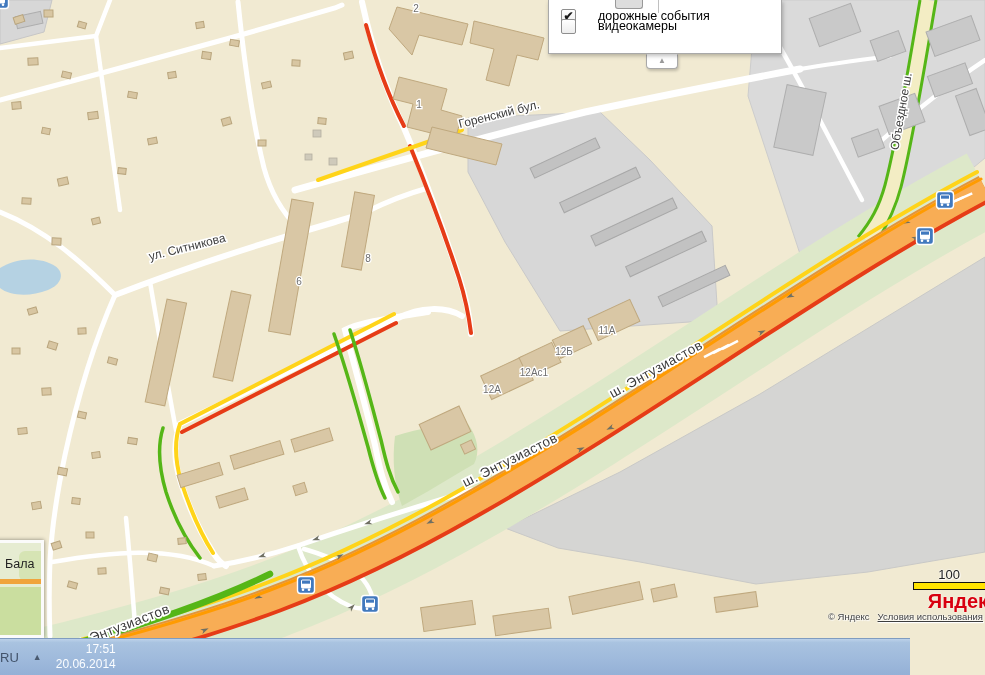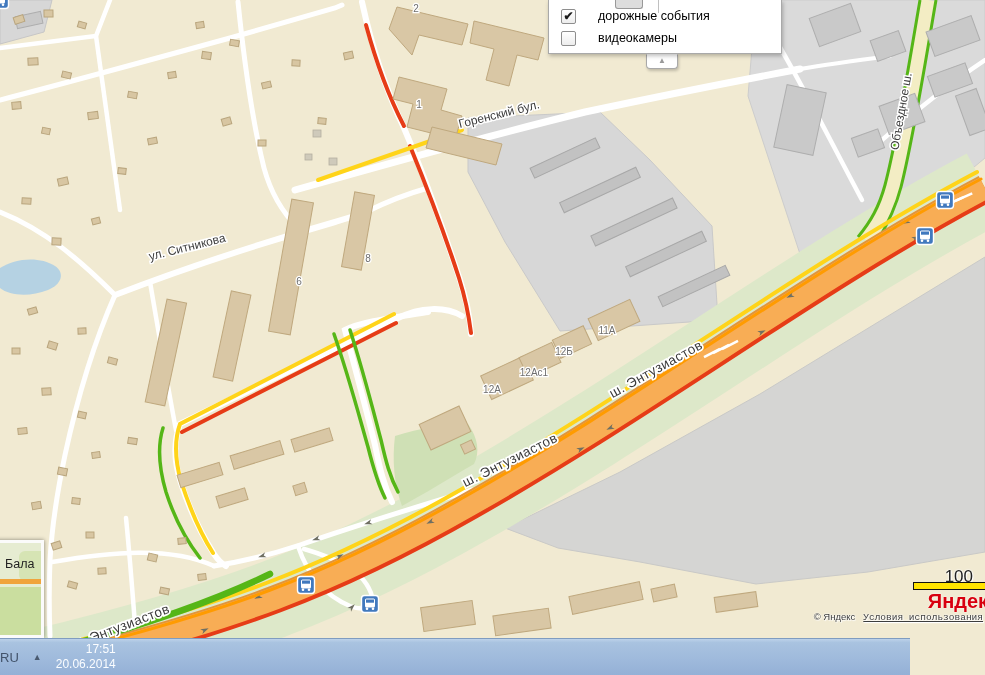--- a/index.html
+++ b/index.html
@@ -17,25 +17,25 @@
   #popup-divider{position:absolute;left:658px;top:0;width:1px;height:13px;background:#c0c0c0;z-index:32;}
   #popup-collapse{position:absolute;left:646px;top:54px;width:30px;height:13px;background:#fff;border:1px solid #a9a9a9;border-top:1px solid #fff;border-radius:0 0 4px 4px;box-shadow:1px 2px 3px rgba(0,0,0,.2);text-align:center;font-size:8px;color:#9a9a9a;line-height:12px;z-index:29;cursor:pointer;}
   
   #minimap{position:absolute;left:-14px;top:540px;width:52px;height:92px;border:3px solid #fbfbfb;box-shadow:0 0 4px rgba(0,0,0,.45);background:#e6ecd2;z-index:20;overflow:hidden;}
   #minimap .mm-green{position:absolute;left:0;top:44px;width:100%;height:48px;background:#cade9f;}
   #minimap .mm-green2{position:absolute;left:30px;top:8px;width:30px;height:30px;background:#d6e4b4;border-radius:6px;}
   #minimap .mm-road{position:absolute;left:0;top:36px;width:100%;height:5px;background:#f0a43c;}
   #minimap .mm-city{position:absolute;left:16px;top:14px;font-size:12.5px;font-weight:400;color:#222;}
   
   #attribution{position:absolute;right:0;bottom:37px;z-index:15;width:230px;height:75px;pointer-events:none;}
-  #scale-value{position:absolute;right:12px;top:4px;font-size:17px;color:#222;text-shadow:0 0 2px #fff,0 0 2px #fff,1px 1px 1px #fff;}
+  #scale-value{position:absolute;right:25px;top:4px;font-size:13px;color:#222;text-shadow:0 0 2px #fff,0 0 2px #fff,1px 1px 1px #fff;}
   #scale-bar{position:absolute;right:-8px;top:19px;width:78px;height:6px;background:#ffe400;border:1px solid #111;}
   #ya-logo{position:absolute;right:-14px;top:27px;font-size:20px;font-weight:bold;color:#d8000f;text-shadow:0 0 2px #fff;pointer-events:auto;cursor:pointer;}
   #copyright-row{position:absolute;right:2px;top:48px;font-size:9.5px;color:#3d3d3d;white-space:nowrap;text-shadow:0 0 2px #fff,0 0 2px #fff,1px 1px 1px #fff;}
-  #terms-link{text-decoration:underline;color:#3d3d3d;margin-left:8px;pointer-events:auto;cursor:pointer;font-family:Liberation Mono, monospace;}
+  #terms-link{text-decoration:underline;color:#3d3d3d;margin-left:8px;pointer-events:auto;cursor:pointer;}
   
   #taskbar{position:absolute;left:0;top:638px;width:910px;height:37px;background:linear-gradient(180deg,#bdd2ea 0%,#a9c3e0 10%,#9fbadc 55%,#94b0d6 100%);border-top:1px solid #7f9cc0;box-sizing:border-box;z-index:40;display:flex;align-items:center;justify-content:flex-start;}
   #tray{display:flex;align-items:center;padding-right:10px;gap:14px;}
   #lang-indicator{font-size:13px;color:#42536a;cursor:pointer;}
   #tray-arrow{font-size:9px;color:#4a5a70;cursor:pointer;}
   #clock{text-align:right;color:#fbfdff;font-size:12px;line-height:1.25;cursor:default;}
 </style>
 </head>
 <body>
 
@@ -268,21 +268,21 @@
   </g>
 </svg>
 
 <div id="layers-popup">
   <div class="chk-row" style="top:8px;">
     <span class="chk-box">
           <span>✔</span>
         </span>
     <span class="chk-label">дорожные события</span>
   </div>
-  <div class="chk-row" style="top:30px;">
+  <div class="chk-row" style="top:18px;">
     <span class="chk-box">
           <span></span>
         </span>
     <span class="chk-label">видеокамеры</span>
   </div>
 </div>
 <div id="popup-widget-stub"></div>
 <div id="popup-divider"></div>
 <div id="popup-collapse">▲</div>
 

